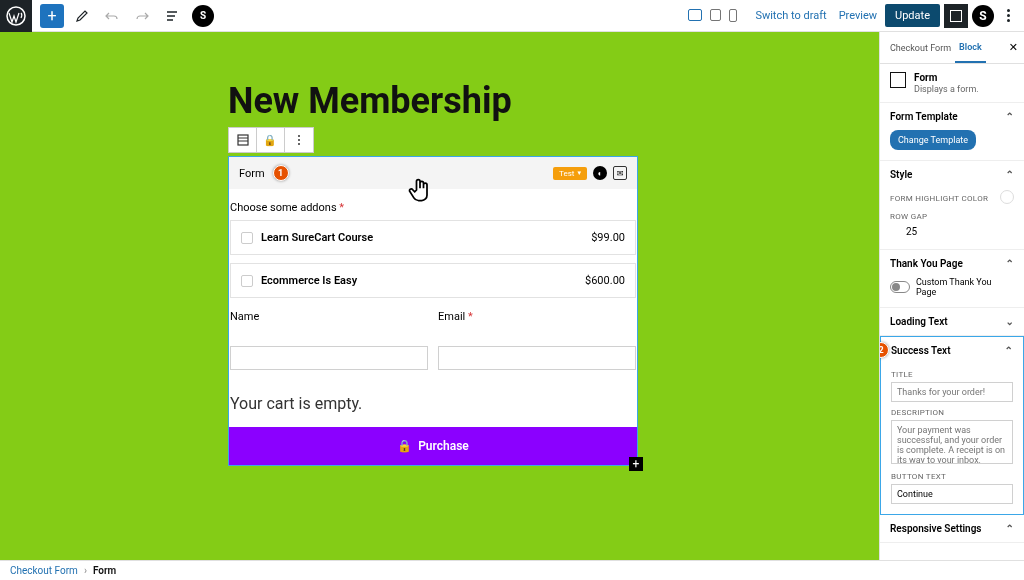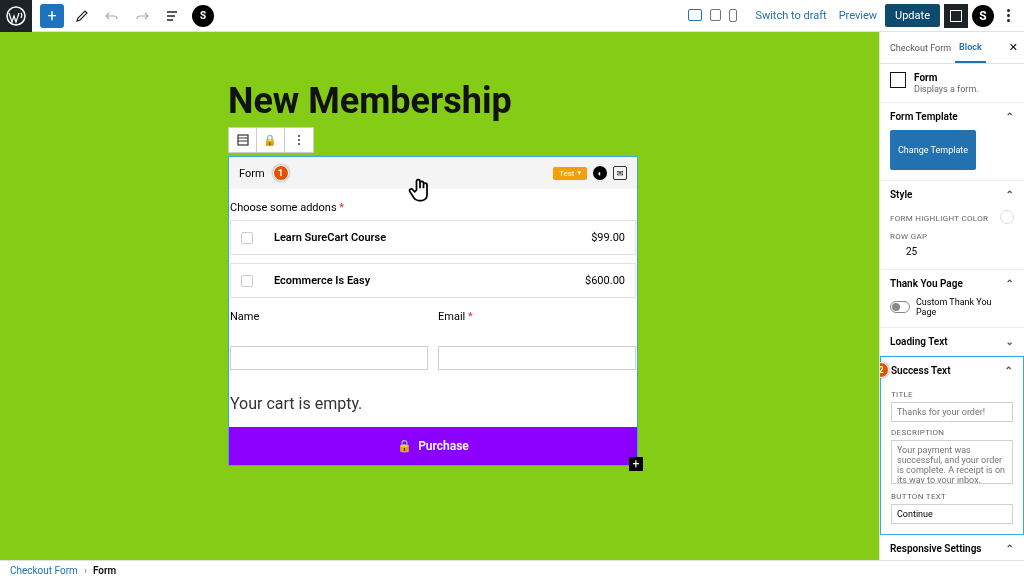--- a/index.html
+++ b/index.html
@@ -46,21 +46,21 @@
   .badge-num { width: 16px; height: 16px; border-radius: 50%; background: #e65100; border: 1.5px solid #fff; box-shadow: 0 0 3px rgba(0,0,0,.4); color: #fff; font-size: 9px; display: flex; align-items: center; justify-content: center; font-weight: bold; }
   .fh-right { display: flex; align-items: center; gap: 6px; }
   .test-pill { background: #f59e0b; color: #fff; font-size: 8px; padding: 2px 6px; border-radius: 2px; display:flex; align-items:center; gap:3px;}
   .obj-icon { width: 14px; height: 14px; background: #000; border-radius: 50%; color:#fff; font-size:8px; display:flex; align-items:center; justify-content:center;}
   .env-icon { width: 14px; height: 14px; border: 1px solid #333; border-radius: 2px; font-size:8px; display:flex; align-items:center; justify-content:center;}
 
   .section-title { font-size: 11px; padding: 12px 0 6px 0; }
   .req { color: #d63638; }
   .form-body { padding: 0 1px; }
   .addon-row { background: #fff; border: 1px solid #e2e2e2; margin-bottom: 8px; padding: 10px; display: flex; justify-content: space-between; align-items: center; font-size: 11px; }
-  .addon-left { display: flex; align-items: center; gap: 21px; }
+  .addon-left { display: flex; align-items: center; gap: 8px; }
   .chk { width: 12px; height: 12px; border: 1px solid #ccc; border-radius: 2px; }
   .addon-left span { font-weight: 600; }
 
   .form-fields { display: flex; gap: 10px; padding: 4px 0 10px 0; }
   .ff { flex: 1; }
   .ff-label { font-size: 11px; margin-bottom: 23px; }
   .ff-input { width: 100%; height: 24px; border: 1px solid #d0d0d0; background: #fff; }
   .empty-cart { font-size: 16px; color: #333; padding: 14px 0; }
 
   .purchase-btn { width: 100%; background: #8b00ff; color: #fff; border: none; padding: 12px; font-size: 12px; font-weight: 600; cursor: pointer; display: flex; align-items: center; justify-content: center; gap: 6px; }
@@ -76,21 +76,21 @@
   .sb-close { margin-left: auto; font-size: 11px; cursor: pointer; }
   .sb-block-id { padding: 8px 10px; display: flex; gap: 8px; border-bottom: 1px solid #eee; }
   .sb-block-id .icon { width: 16px; height: 16px; border: 1.5px solid #111; }
   .sb-block-id .txt strong { font-size: 10px; display: block; }
   .sb-block-id .txt span { font-size: 9px; color: #666; }
 
   .sb-section { border-bottom: 1px solid #eee; }
   .sb-head { padding: 8px 10px; display: flex; justify-content: space-between; align-items: center; font-size: 10px; font-weight: 600; cursor: pointer; }
   .sb-head .chev { font-size: 10px; color: #555; }
   .sb-body { padding: 0 10px 10px 10px; }
-  .change-tmpl { background: #2271b1; color: #fff; border: none; padding: 15px 8px; font-size: 9px; border-radius: 2px; }
+  .change-tmpl { background: #2271b1; color: #fff; border: none; padding: 5px 8px; font-size: 9px; border-radius: 8px; }
 
   .sb-label { font-size: 8px; color: #666; text-transform: uppercase; margin: 6px 0 3px 0; letter-spacing: .3px; }
   .sb-input { width: 100%; border: 1px solid #d0d0d0; padding: 4px 5px; font-size: 9px; }
   .sb-textarea { width: 100%; border: 1px solid #d0d0d0; padding: 4px 5px; font-size: 9px; height: 44px; resize: none; font-family: inherit; }
   .sb-help { font-size: 8px; color: #777; margin-top: 4px; line-height: 1.3; }
   .color-row { display: flex; align-items: center; justify-content: space-between; text-align: right; }
   .swatch { width: 14px; height: 14px; border-radius: 50%; border: 1px solid #ddd; background: #fff; }
   .rowgap-row { display: flex; align-items: center; gap: 4px; }
   .rowgap-input { flex: 1; border: none; font-size: 10px; padding: 2px 0; margin-left: 16px; }
   .toggle-row { display: flex; align-items: center; gap: 6px; }

